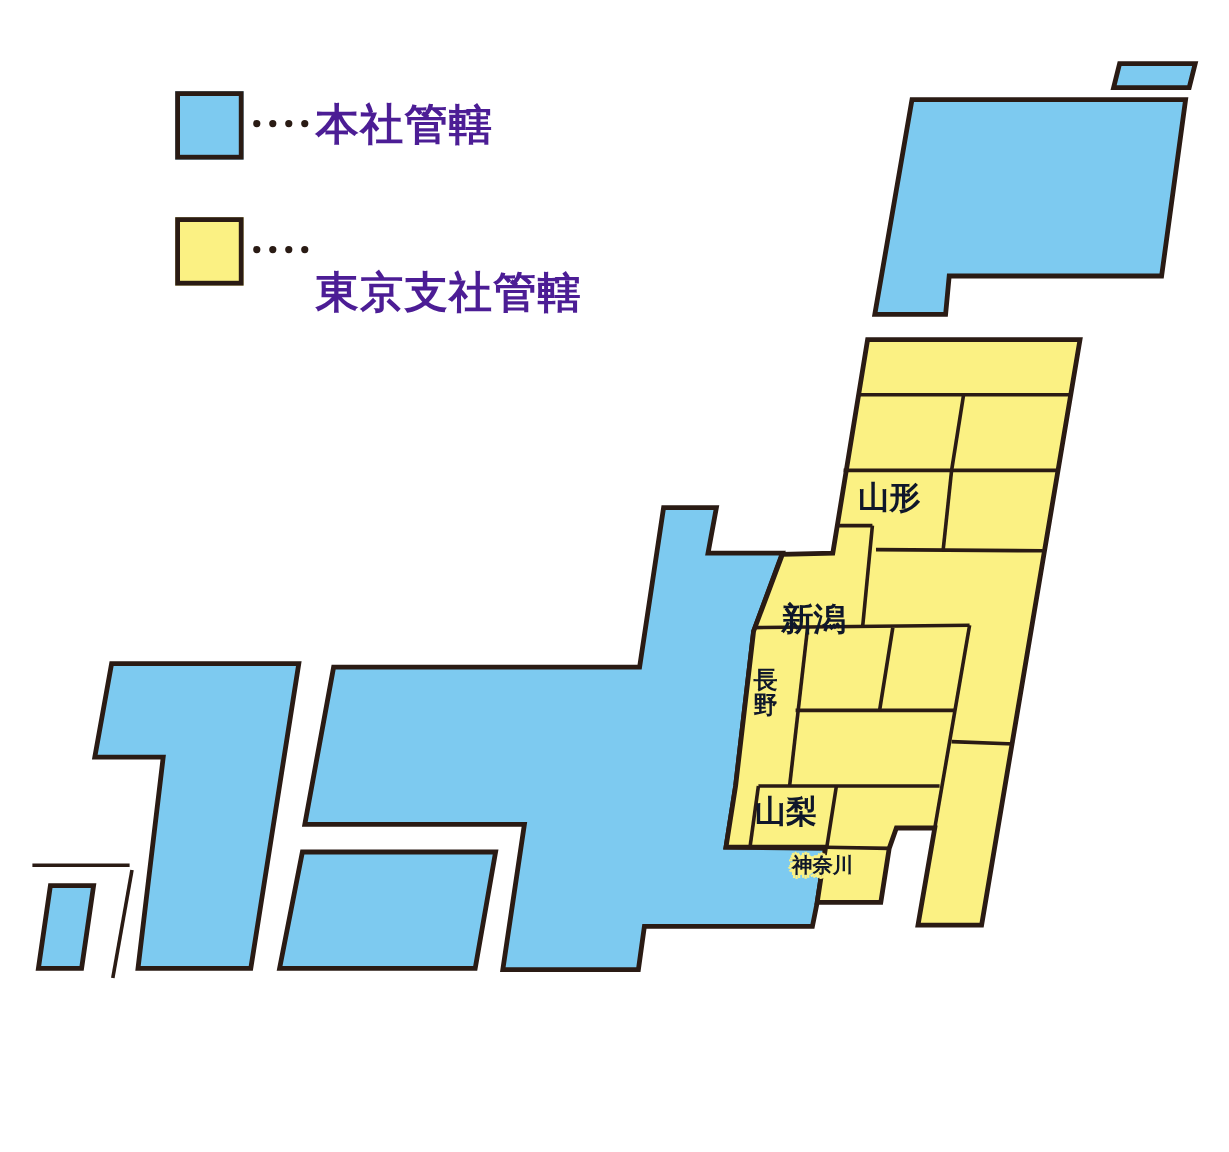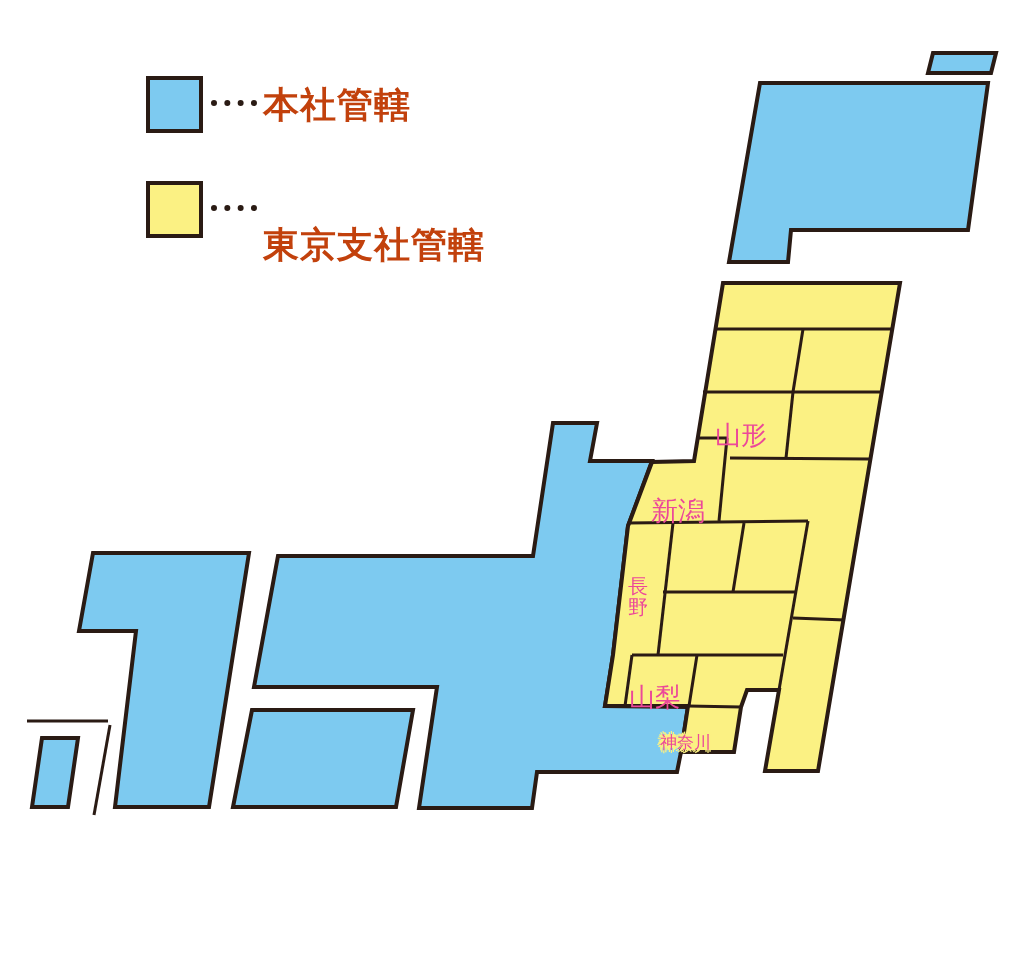--- a/index.html
+++ b/index.html
@@ -9,30 +9,30 @@
   .stage svg{position:absolute;left:0;top:0;}
 
   
   .legend{position:absolute;left:0;top:0;width:1024px;height:260px;}
   .swatch{position:absolute;width:57px;height:57px;border:4px solid #2a1b14;box-sizing:border-box;}
   .swatch.blue{left:146px;top:76px;background:#7dcaf0;}
   .swatch.yellow{left:146px;top:181px;background:#fbf183;}
   .dots{position:absolute;width:46px;height:0;border-top:6px dotted #2a1b14;}
   .dots.d1{left:211px;top:100px;}
   .dots.d2{left:211px;top:205px;}
-  .legend-label{position:absolute;font-size:36px;font-weight:bold;color:#c2410c;
+  .legend-label{position:absolute;font-size:36px;font-weight:bold;color:#4c1d95;
                 letter-spacing:1px;white-space:nowrap;line-height:1;}
   .legend-label.l1{left:263px;top:87px;}
   .legend-label.l2{left:263px;top:191px;margin-top:36px;}
 
   
-  .map-label{position:absolute;color:#ec4899;font-weight:400;line-height:1.05;
-             white-space:nowrap;margin-top:20px;}
+  .map-label{position:absolute;color:#0f172a;font-weight:700;line-height:1.05;
+             white-space:nowrap;}
   .lbl-yamagata{left:715px;top:402px;font-size:26px;}
-  .lbl-niigata{left:651px;top:477px;font-size:27px;}
+  .lbl-niigata{left:651px;top:503px;font-size:27px;}
   .lbl-nagano{left:628px;top:556px;font-size:20px;width:29px;white-space:normal;
               word-break:break-all;}
   .lbl-yamanashi{left:629px;top:664px;font-size:26px;}
   .lbl-kanagawa{left:660px;top:714px;font-size:17px;
     text-shadow:-3px 0 0 #fbf183,3px 0 0 #fbf183,0 -3px 0 #fbf183,0 3px 0 #fbf183,
                 -2px -2px 0 #fbf183,2px 2px 0 #fbf183,2px -2px 0 #fbf183,-2px 2px 0 #fbf183;}
 
   polygon{stroke:#2a1b14;stroke-width:4;stroke-linejoin:miter;}
   line{stroke:#2a1b14;stroke-width:3;}
 </style>

